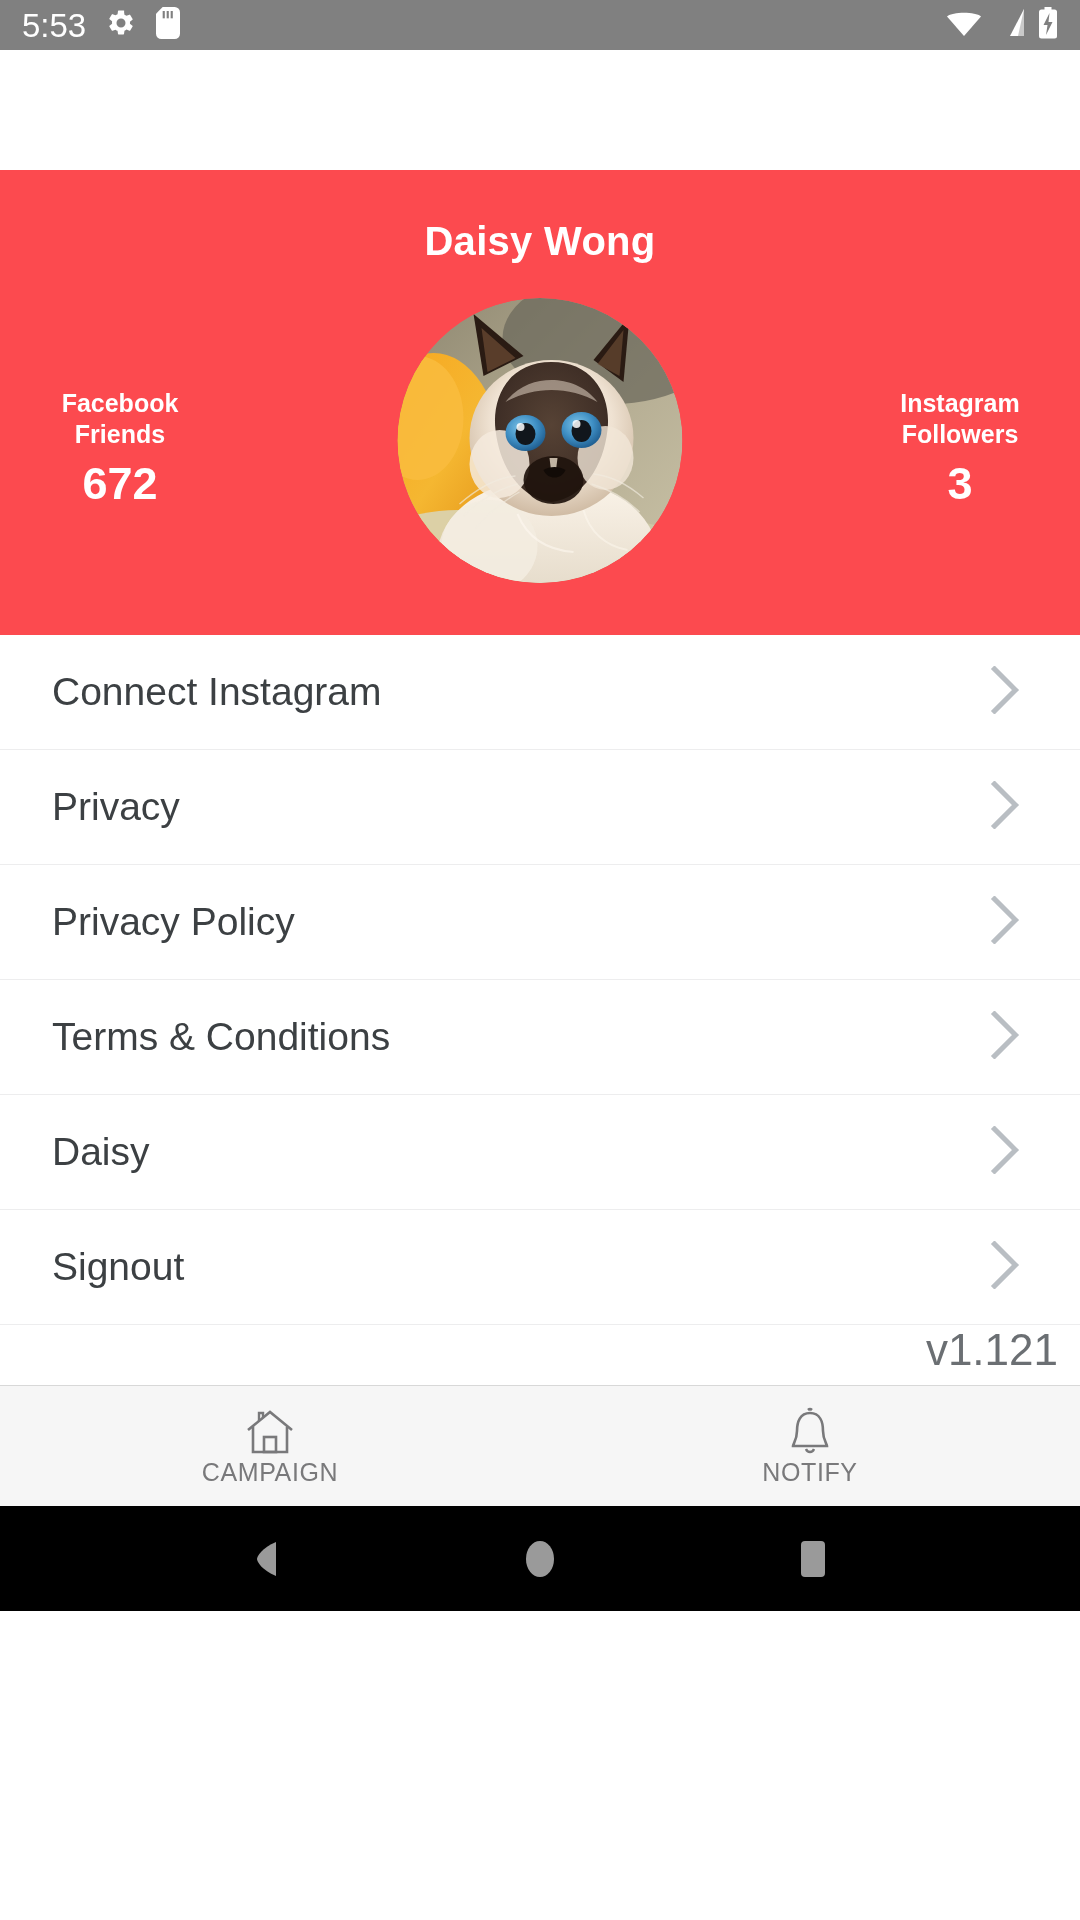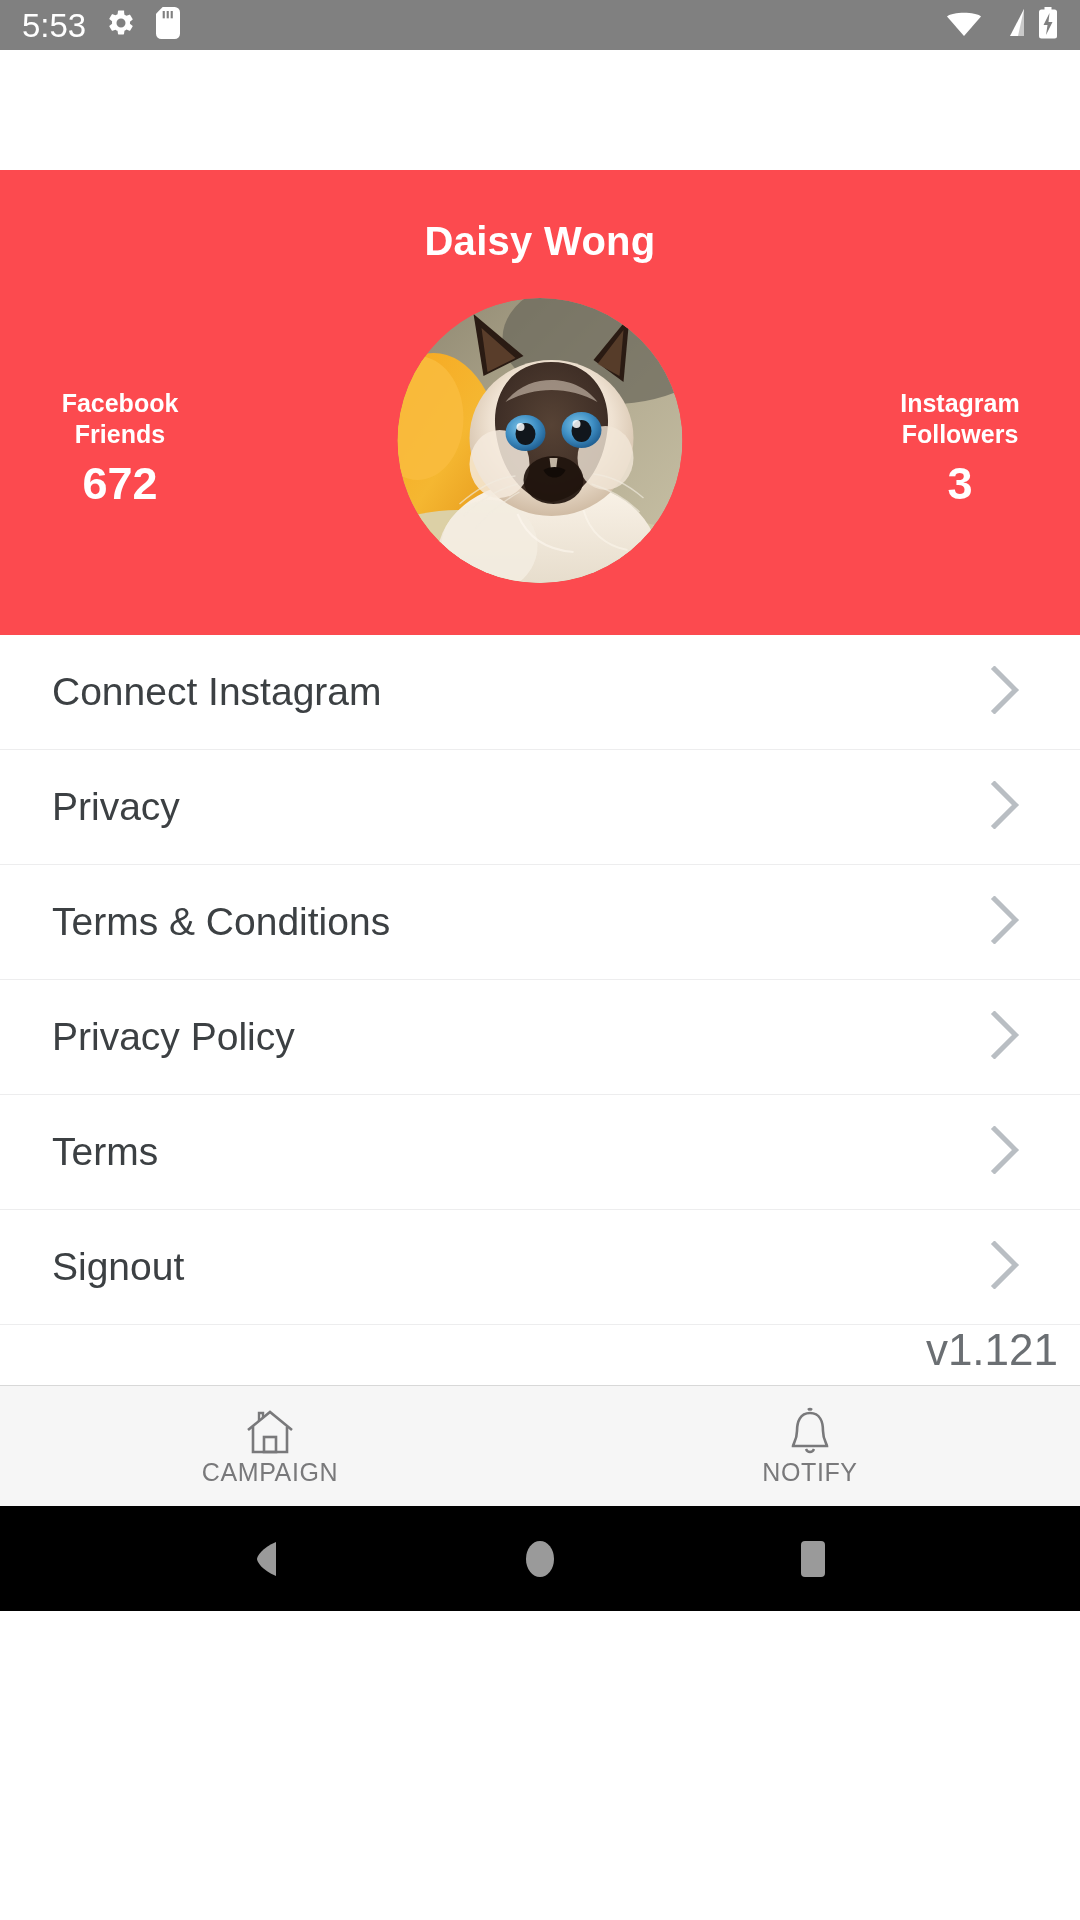--- a/index.html
+++ b/index.html
@@ -366,39 +366,39 @@
     <div class="menu-row">
       <span class="menu-label">Privacy</span>
       <span class="chevron">
         <svg width="30" height="48" viewBox="0 0 20 32">
             <path d="M3 2 L17 16 L3 30" stroke="#b9bec3" stroke-width="3.4" fill="none" stroke-linecap="square"></path>
           </svg>
       </span>
     </div>
 
     <div class="menu-row">
+      <span class="menu-label">Privacy Policy</span>
+      <span class="chevron">
+        <svg width="30" height="48" viewBox="0 0 20 32">
+            <path d="M3 2 L17 16 L3 30" stroke="#b9bec3" stroke-width="3.4" fill="none" stroke-linecap="square"></path>
+          </svg>
+      </span>
+    </div>
+
+    <div class="menu-row">
       <span class="menu-label">Terms &amp; Conditions</span>
       <span class="chevron">
         <svg width="30" height="48" viewBox="0 0 20 32">
             <path d="M3 2 L17 16 L3 30" stroke="#b9bec3" stroke-width="3.4" fill="none" stroke-linecap="square"></path>
           </svg>
       </span>
     </div>
 
     <div class="menu-row">
-      <span class="menu-label">Privacy Policy</span>
-      <span class="chevron">
-        <svg width="30" height="48" viewBox="0 0 20 32">
-            <path d="M3 2 L17 16 L3 30" stroke="#b9bec3" stroke-width="3.4" fill="none" stroke-linecap="square"></path>
-          </svg>
-      </span>
-    </div>
-
-    <div class="menu-row">
-      <span class="menu-label">Terms</span>
+      <span class="menu-label">Daisy</span>
       <span class="chevron">
         <svg width="30" height="48" viewBox="0 0 20 32">
             <path d="M3 2 L17 16 L3 30" stroke="#b9bec3" stroke-width="3.4" fill="none" stroke-linecap="square"></path>
           </svg>
       </span>
     </div>
 
     <div class="menu-row">
       <span class="menu-label">Signout</span>
       <span class="chevron">

